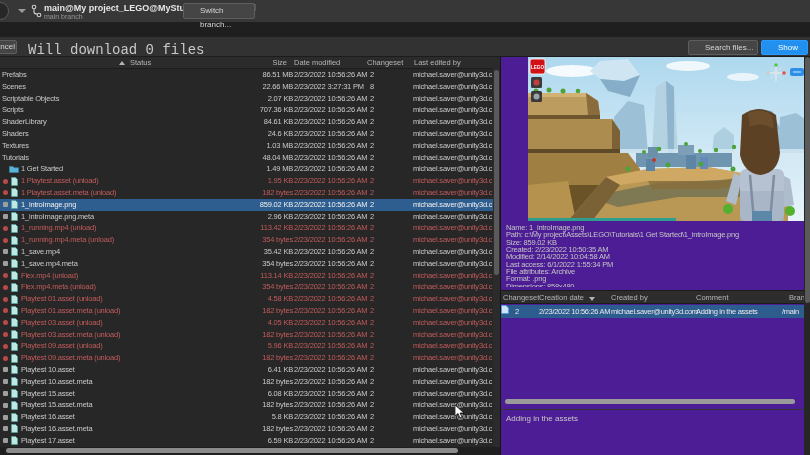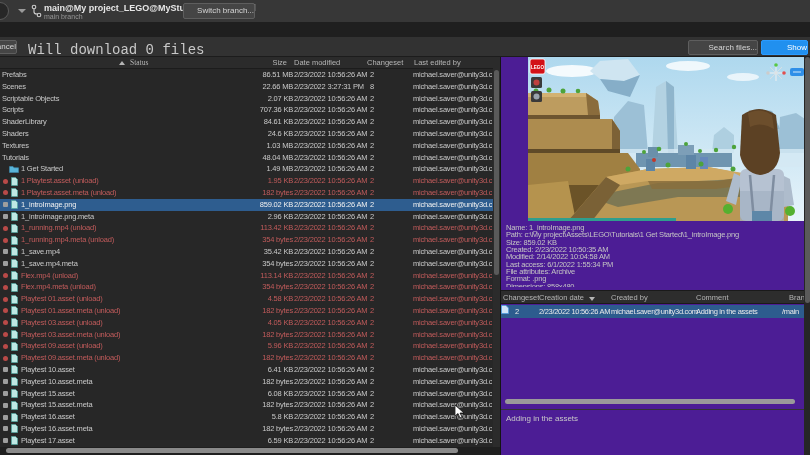--- a/index.html
+++ b/index.html
@@ -6,40 +6,40 @@
   *{box-sizing:border-box;font-family:"Liberation Sans",sans-serif;}
   .screen{position:relative;width:810px;height:455px;background:#1f1f1f;overflow:hidden;color:#c8c8c8;}
 
   
   .titlebar{position:absolute;left:0;top:0;width:810px;height:22px;background:#373737;}
   .avatar{position:absolute;left:-9px;top:2px;width:18px;height:18px;border-radius:50%;background:#272727;border:1px solid #5a5a5a;}
   .chevron-down{position:absolute;left:18px;top:9px;width:0;height:0;border-left:4px solid transparent;border-right:4px solid transparent;border-top:4px solid #9a9a9a;}
   .branch-ic{position:absolute;left:31px;top:4px;}
   .ws-title{position:absolute;left:44px;top:3px;font-size:9px;font-weight:bold;color:#e6e6e6;white-space:nowrap;}
   .ws-sub{position:absolute;left:44px;top:13px;font-size:7px;color:#969696;}
-  .btn{display:inline-block;background:#454545;border:1px solid #5e5e5e;border-radius:2px;color:#d6d6d6;font-size:8px;text-align:right;cursor:pointer;}
+  .btn{display:inline-block;background:#454545;border:1px solid #5e5e5e;border-radius:2px;color:#d6d6d6;font-size:8px;text-align:left;cursor:pointer;padding-left:16px;}
   .switch-btn{position:absolute;left:183px;top:3px;width:72px;height:16px;line-height:14px;}
 
   
   .tabbar{position:absolute;left:0;top:22px;width:810px;height:15px;background:#2b2b2b;}
   .tab{position:absolute;top:0;height:15px;line-height:15px;font-size:8.5px;color:#c2c2c2;cursor:pointer;white-space:nowrap;}
   .tab-indicator{position:absolute;left:0;bottom:0;width:9px;height:2px;background:#2d8ceb;}
 
   
   .toolbar{position:absolute;left:0;top:37px;width:810px;height:20px;background:#323232;border-bottom:1px solid #1c1c1c;}
   .cancel-btn{position:absolute;left:-27px;top:3px;width:44px;height:14px;line-height:12px;}
   .dl-status{position:absolute;left:28px;top:5px;font-size:14px;color:#c8c8c8;font-family:Liberation Mono, monospace;}
   .search-btn{position:absolute;left:688px;top:3px;width:70px;height:15px;line-height:13px;}
   .details-btn{position:absolute;left:761px;top:3px;width:47px;height:15px;line-height:13px;background:#2190ef;border:1px solid #2a9bff;color:#fff;}
 
   
   .ltable-head{position:absolute;left:0;top:57px;width:500px;height:12px;background:#2b2b2b;border-bottom:1px solid #1c1c1c;font-size:7.5px;color:#b5b5b5;}
   .ltable-head span{position:absolute;top:1px;white-space:nowrap;}
   .sort-asc{position:absolute;left:119px;top:4px;width:0;height:0;border-left:3px solid transparent;border-right:3px solid transparent;border-bottom:4px solid #b5b5b5;}
-  .h-status{left:130px;font-family:Liberation Serif, serif;}
+  .h-status{left:130px;}
   .h-size{left:240px;width:47px;text-align:right;}
   .h-date{left:294px;}
   .h-cs{left:367px;}
   .h-editor{left:414px;}
 
   .file-rows{position:absolute;left:0;top:69px;width:493px;height:378px;background:#272727;overflow:hidden;}
   .frow{position:relative;height:11.8px;line-height:11.8px;font-size:7.5px;letter-spacing:-0.2px;color:#c9c9c9;cursor:default;white-space:nowrap;}
   .frow.sel{background:#2e5d8f;color:#f0f0f0;text-decoration:underline;}
   .frow.unload{color:#c15b5b;}
   .frow span{position:absolute;top:0;}

